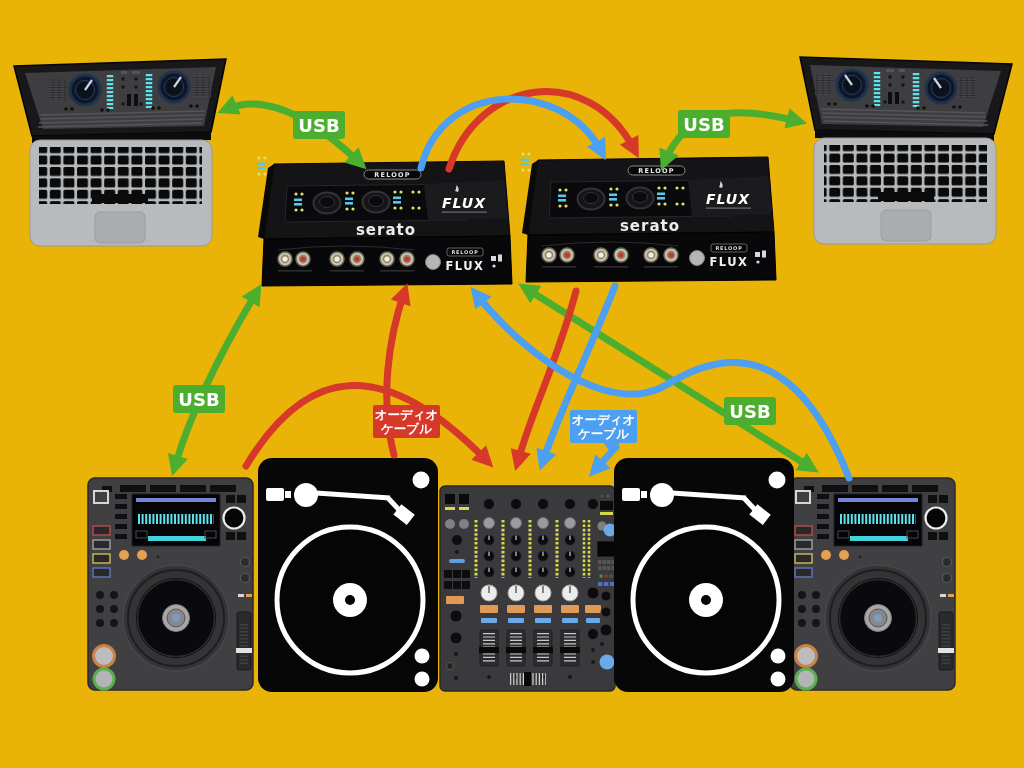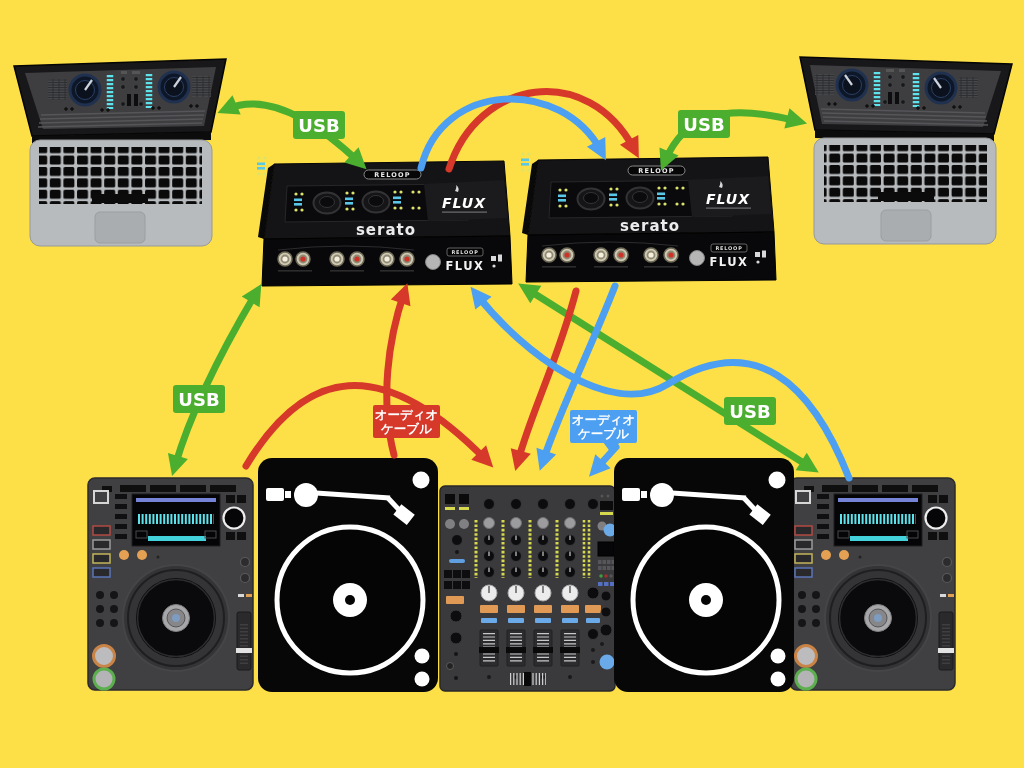--- a/index.html
+++ b/index.html
@@ -1,16 +1,16 @@
 <!DOCTYPE html>
 <html><head>
 <meta charset="utf-8">
 <style>
   html,body{margin:0;padding:0;background:#ffffff;}
-  .stage{position:relative;width:1024px;height:768px;background:#fde047;overflow:hidden;
+  .stage{position:relative;width:1024px;height:768px;background:#eab308;overflow:hidden;
          font-family:"DejaVu Sans","Liberation Sans",sans-serif;}
   svg text{user-select:none;}
   .lbl-usb{font-weight:bold;font-size:18px;fill:#ffffff;text-anchor:middle;}
   .lbl-jp{font-weight:bold;font-size:12.5px;fill:#ffffff;text-anchor:middle;}
   .brand-serato{font-weight:bold;font-size:15px;fill:#ececec;text-anchor:middle;letter-spacing:1px;}
   .brand-flux{font-weight:bold;font-style:italic;font-size:14px;fill:#ffffff;text-anchor:middle;letter-spacing:1px;}
   .brand-flux-front{font-weight:bold;font-size:11.5px;fill:#f2f2f2;text-anchor:middle;letter-spacing:1.5px;}
   .brand-reloop{font-weight:bold;font-size:6.5px;fill:#e8e8e8;text-anchor:middle;letter-spacing:1.2px;}
   .brand-reloop-sm{font-weight:bold;font-size:5px;fill:#dddddd;text-anchor:middle;letter-spacing:0.8px;}
 </style>

